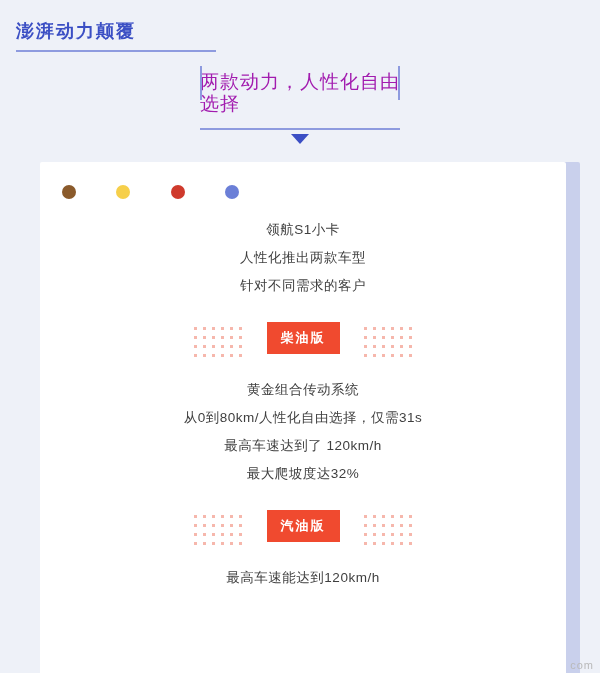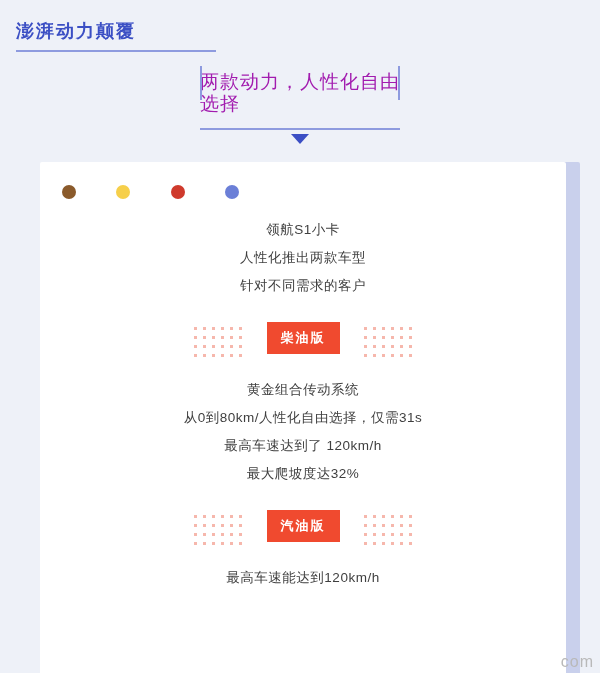--- a/index.html
+++ b/index.html
@@ -153,21 +153,21 @@
     background-image: radial-gradient(#f6b7ac 1.6px, transparent 1.7px);
     background-size: 9px 9px;
   }
   .dot-grid.left { left: 50%; margin-left: -112px; }
   .dot-grid.right { left: 50%; margin-left: 58px; }
 
   .watermark {
     position: absolute;
     right: 6px;
     bottom: 2px;
-    font-size: 16px;
+    font-size: 11px;
     color: #b9b9b9;
     letter-spacing: 1px;
   }
 </style>
 </head>
 <body>
 
 <div class="header">
   <div class="title-wrap">
     <div class="main-title">澎湃动力颠覆</div>

